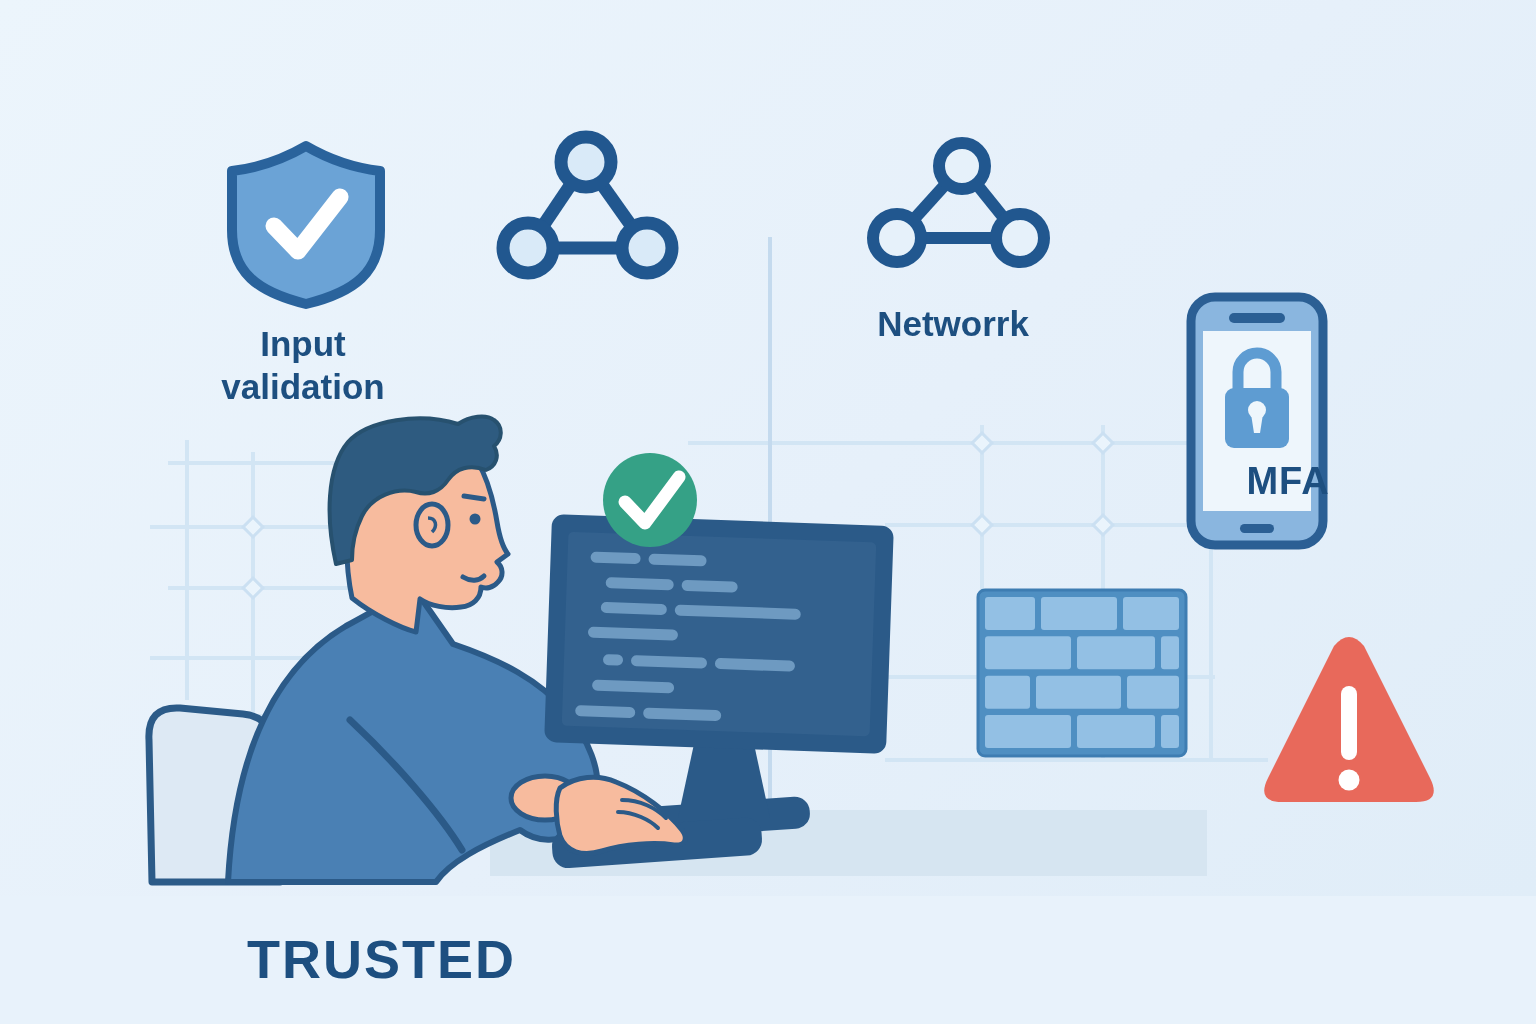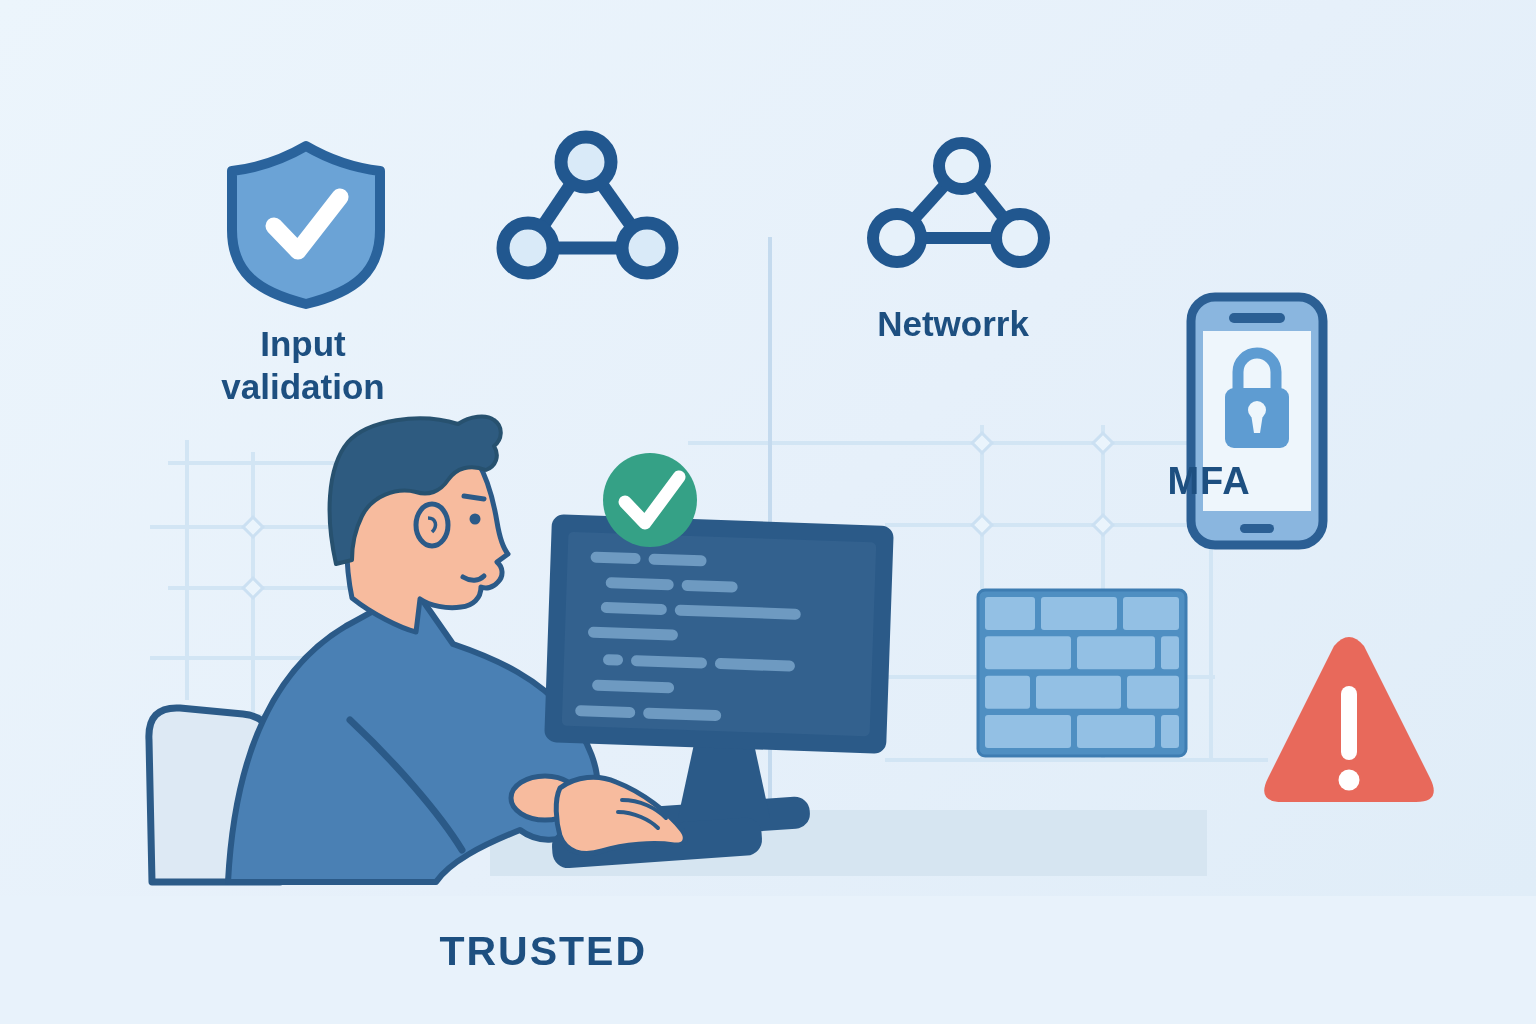--- a/index.html
+++ b/index.html
@@ -13,22 +13,22 @@
     background:linear-gradient(135deg,#ecf5fc 0%,#e6f0fa 55%,#e0edf8 100%);
   }
   .scene-svg{position:absolute;left:0;top:0;}
   .label{
     position:absolute;color:#1d4f80;font-weight:700;
     text-align:center;line-height:1.24;letter-spacing:0px;
   }
   .icon-label{font-size:35px;}
   .mfa-label{font-size:38px;letter-spacing:1px;}
   .zone-label{
-    position:absolute;color:#1d4f80;font-weight:800;font-size:41px;
-    letter-spacing:2px;text-align:right;
+    position:absolute;color:#1d4f80;font-weight:800;font-size:54px;
+    letter-spacing:2px;text-align:left;
   }
 </style>
 </head>
 <body>
 
 <div class="canvas">
 
 <svg class="scene-svg" width="1536" height="1024" viewBox="0 0 1536 1024">
 
   <g stroke="#d2e5f4" stroke-width="4" fill="none">
@@ -183,18 +183,18 @@
     <circle cx="650" cy="500" r="47" fill="#35a186"></circle>
     <path d="M 625 502 L 645 523 L 679 477" fill="none" stroke="#ffffff" stroke-width="13" stroke-linecap="round" stroke-linejoin="round"></path>
   </g>
 </svg>
 
 <div class="label icon-label" style="left:193px;top:322px;width:220px;">Input validation</div>
 
 
 <div class="label icon-label" style="left:803px;top:302px;width:300px;">Networrk</div>
 
-<div class="label mfa-label" style="left:1143px;top:458px;width:132px;">MFA</div>
+<div class="label mfa-label" style="left:1222px;top:458px;width:132px;">MFA</div>
 
 <div class="zone-label" style="left:247px;top:928px;width:400px;">TRUSTED</div>
 
 
 </div>
 
 </body></html>

